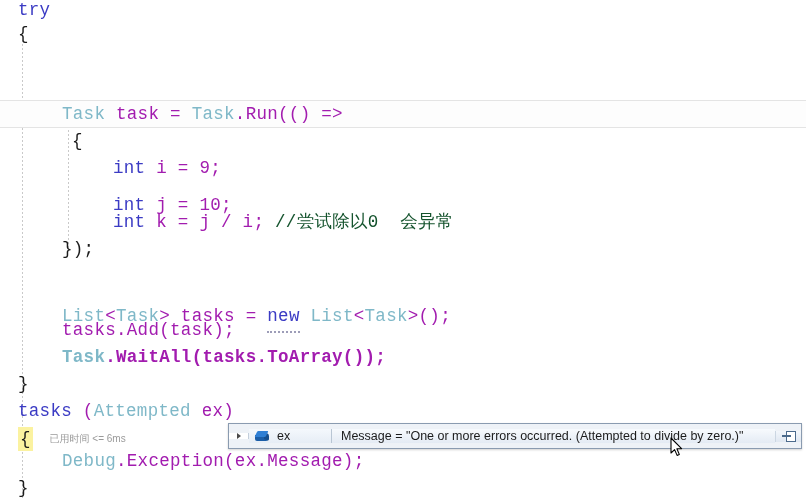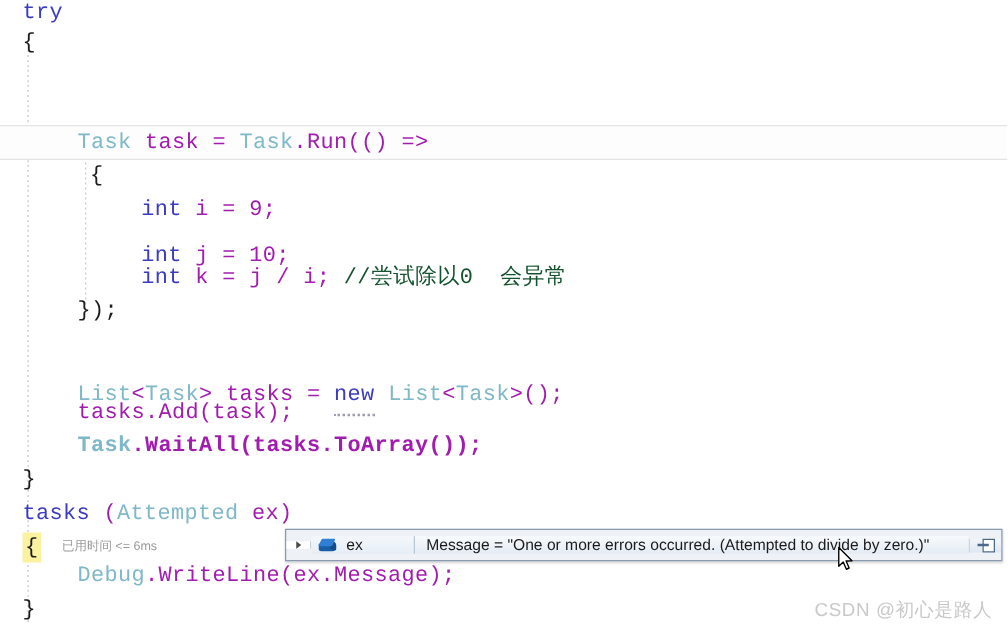--- a/index.html
+++ b/index.html
@@ -268,21 +268,21 @@
       <div class="code-line" style="top: 155px;"><span style="display: inline-block; width: 113px;"></span><span class="code-text kw">int</span><span class="code-text plain"> i = 9;</span></div>
       <div class="code-line" style="top: 192px;"><span style="display: inline-block; width: 113px;"></span><span class="code-text kw">int</span><span class="code-text plain"> j = 10;</span></div>
       <div class="code-line" style="top: 209px;"><span style="display: inline-block; width: 113px;"></span><span class="code-text kw">int</span><span class="code-text plain"> k = j / i; </span><span class="code-text cmt">//尝试除以0  会异常</span></div>
       <div class="code-line" style="top: 236px;"><span style="display: inline-block; width: 62px;"></span><span class="code-text brace">});</span></div>
       <div class="code-line" style="top: 263px;"><span style="display: inline-block; width: 62px;"></span><span class="code-text plain"></span></div>
       <div class="code-line" style="top: 290px;"><span style="display: inline-block; width: 62px;"></span><span class="code-text type">List</span><span class="code-text plain">&lt;</span><span class="code-text type">Task</span><span class="code-text plain">&gt; tasks = </span><span class="code-text kw squiggle-dots">new</span><span class="code-text plain"> </span><span class="code-text type">List</span><span class="code-text plain">&lt;</span><span class="code-text type">Task</span><span class="code-text plain">&gt;();</span></div>
       <div class="code-line" style="top: 317px;"><span style="display: inline-block; width: 62px;"></span><span class="code-text plain">tasks.Add(task);</span></div>
       <div class="code-line" style="top: 344px; font-weight: bold;"><span style="display: inline-block; width: 62px;"></span><span class="code-text type">Task</span><span class="code-text plain">.WaitAll(tasks.ToArray());</span></div>
       <div class="code-line" style="top: 371px;"><span style="display: inline-block; width: 18px;"></span><span class="code-text brace">}</span></div>
       <div class="code-line" style="top: 398px;"><span style="display: inline-block; width: 18px;"></span><span class="code-text kw">tasks</span><span class="code-text plain"> (</span><span class="code-text type">Attempted</span><span class="code-text plain"> ex)</span></div>
-      <div class="code-line" style="top: 448px;"><span style="display: inline-block; width: 62px;"></span><span class="code-text type">Debug</span><span class="code-text plain">.WriteLine(ex.Message);</span></div>
+      <div class="code-line" style="top: 448px;"><span style="display: inline-block; width: 62px;"></span><span class="code-text type">Debug</span><span class="code-text plain">.Exception(ex.Message);</span></div>
       <div class="code-line" style="top: 475px;"><span style="display: inline-block; width: 18px;"></span><span class="code-text brace">}</span></div>
     </div>
 
   <div class="elapsed-row" id="elapsed-row" style="left: 18px; top: 426px;">
     <span class="brace-highlight">{</span><span class="elapsed-text">已用时间 &lt;= 6ms</span>
   </div>
 
   <div class="datatip">
     <div class="dt-expander">
       <div class="dt-expander-glyph"></div>
@@ -303,15 +303,14 @@
         <div class="box"></div>
         <div class="bar"></div>
       </div>
     </div>
   </div>
 
   <svg class="cursor" id="mouse-cursor" viewBox="0 0 13 20" style="left: 670px; top: 437px;">
     <path d="M1,1 L1,16 L4.6,12.6 L7.1,18.4 L9.3,17.4 L6.9,11.8 L11.6,11.6 Z" fill="#ffffff" stroke="#000000" stroke-width="1.1" stroke-linejoin="round"></path>
   </svg>
 
-  <div class="watermark">CSDN @初心是路人</div>
 
 </div>
 
 </body></html>

